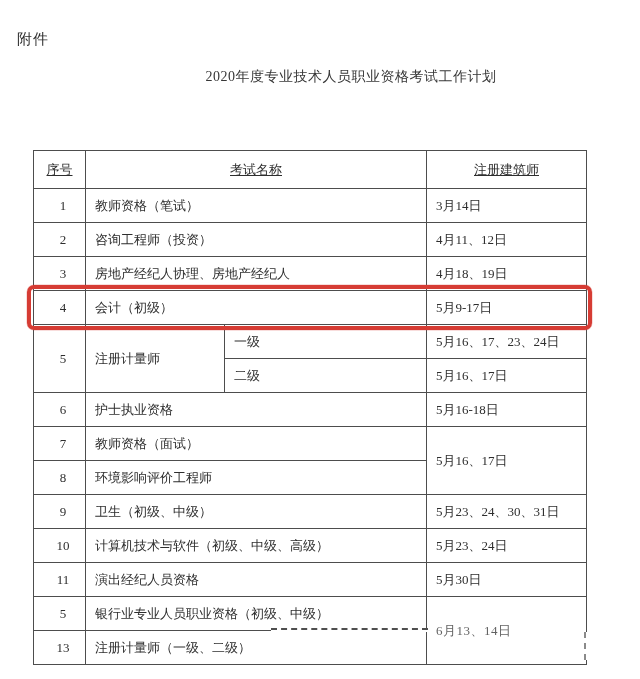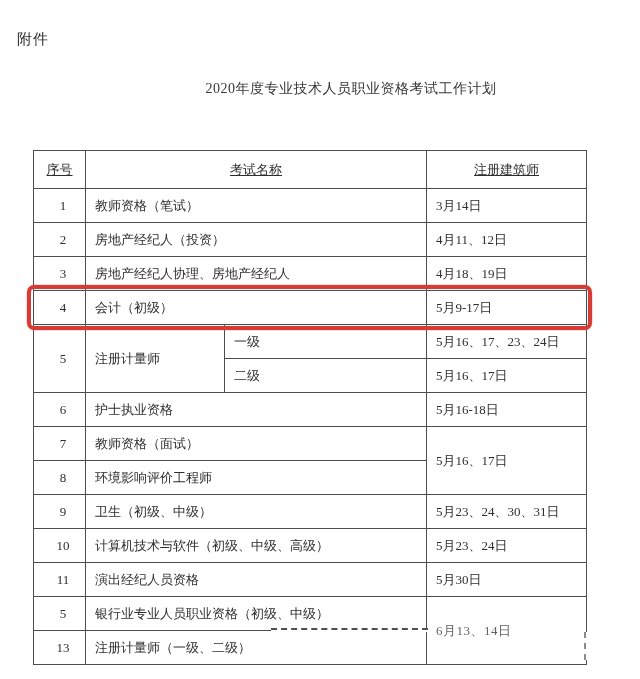--- a/index.html
+++ b/index.html
@@ -9,21 +9,21 @@
     position: relative;
     font-family: "Liberation Serif", "DejaVu Serif", serif;
     color: #2e2e2e;
     overflow: hidden;
   }
   .attachment {
     position: absolute; left: 17px; top: 10px;
     font-size: 15px; letter-spacing: 1px; margin-top: 20px;
   }
   .doc-title {
-    position: absolute; top: 80px; left: 0; width: 100%;
+    position: absolute; top: 68px; left: 0; width: 100%;
     box-sizing: border-box; padding-left: 62px;
     text-align: center; font-size: 14px; letter-spacing: 0.5px;
     color: #373737;
   }
   .table-wrap {
     position: absolute; left: 33px; top: 150px; width: 553px;
   }
   table.exam {
     border-collapse: collapse; width: 100%; table-layout: fixed;
   }
@@ -86,21 +86,21 @@
       </tr>
     </thead>
     <tbody>
       <tr>
         <td class="c-no">1</td>
         <td class="c-name" colspan="2">教师资格（笔试）</td>
         <td class="c-date">3月14日</td>
       </tr>
       <tr>
         <td class="c-no">2</td>
-        <td class="c-name" colspan="2">房地产经纪人（投资）</td>
+        <td class="c-name" colspan="2">咨询工程师（投资）</td>
         <td class="c-date">4月11、12日</td>
       </tr>
       <tr>
         <td class="c-no">3</td>
         <td class="c-name" colspan="2">房地产经纪人协理、房地产经纪人</td>
         <td class="c-date">4月18、19日</td>
       </tr>
       <tr id="row-highlighted">
         <td class="c-no">4</td>
         <td class="c-name" colspan="2">会计（初级）</td>

